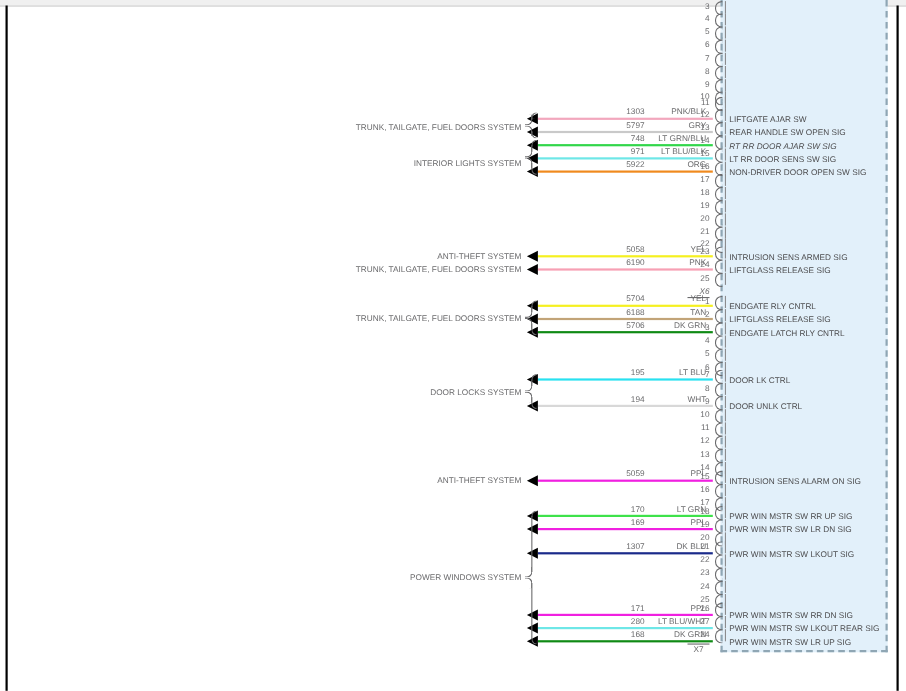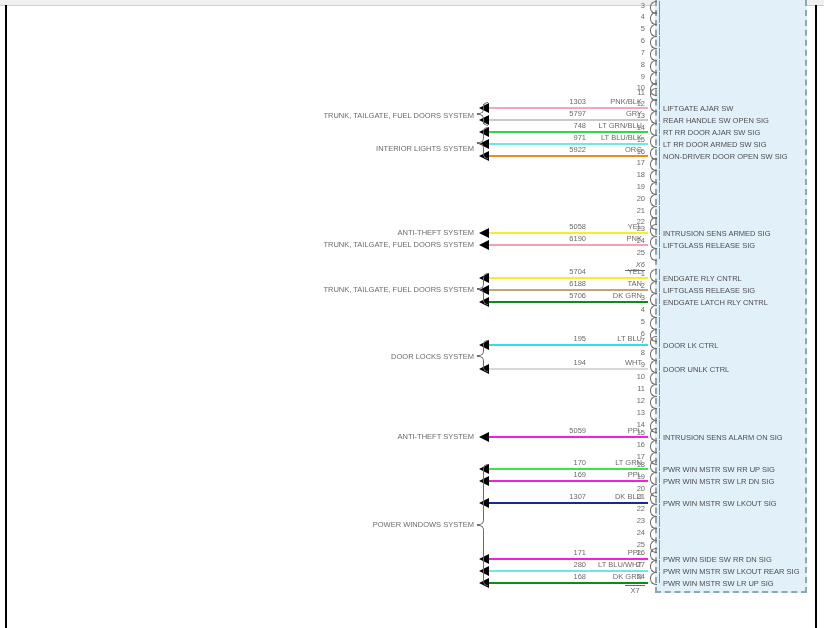--- a/index.html
+++ b/index.html
@@ -324,35 +324,35 @@
       <div class="ckt" style="left: 540px; top: 548px;">171</div>
       <div class="clr" style="left: 572px; top: 548px;">PPL</div>
       <div class="ckt" style="left: 540px; top: 560px;">280</div>
       <div class="clr" style="left: 572px; top: 560px;">LT BLU/WHT</div>
       <div class="ckt" style="left: 540px; top: 572px;">168</div>
       <div class="clr" style="left: 572px; top: 572px;">DK GRN</div>
     </div>
   <div id="layer-signals">
       <div class="sig" style="top: 104px;">LIFTGATE AJAR SW</div>
       <div class="sig" style="top: 116px;">REAR HANDLE SW OPEN SIG</div>
-      <div class="sig" style="top: 128px;">RT RR DOOR AJAR SW SIG</div>
-      <div class="sig" style="top: 140px;">LT RR DOOR ARMED SW SIG</div>
+      <div class="sig" style="top: 128px; font-style: italic;">RT RR DOOR AJAR SW SIG</div>
+      <div class="sig" style="top: 140px;">LT RR DOOR SENS SW SIG</div>
       <div class="sig" style="top: 152px;">NON-DRIVER DOOR OPEN SW SIG</div>
       <div class="sig" style="top: 229px;">INTRUSION SENS ARMED SIG</div>
       <div class="sig" style="top: 241px;">LIFTGLASS RELEASE SIG</div>
       <div class="sig" style="top: 274px;">ENDGATE RLY CNTRL</div>
       <div class="sig" style="top: 286px;">LIFTGLASS RELEASE SIG</div>
       <div class="sig" style="top: 298px;">ENDGATE LATCH RLY CNTRL</div>
       <div class="sig" style="top: 341px;">DOOR LK CTRL</div>
       <div class="sig" style="top: 365px;">DOOR UNLK CTRL</div>
       <div class="sig" style="top: 433px;">INTRUSION SENS ALARM ON SIG</div>
       <div class="sig" style="top: 465px;">PWR WIN MSTR SW RR UP SIG</div>
       <div class="sig" style="top: 477px;">PWR WIN MSTR SW LR DN SIG</div>
       <div class="sig" style="top: 499px;">PWR WIN MSTR SW LKOUT SIG</div>
-      <div class="sig" style="top: 555px;">PWR WIN SIDE SW RR DN SIG</div>
+      <div class="sig" style="top: 555px;">PWR WIN MSTR SW RR DN SIG</div>
       <div class="sig" style="top: 567px;">PWR WIN MSTR SW LKOUT REAR SIG</div>
       <div class="sig" style="top: 579px;">PWR WIN MSTR SW LR UP SIG</div>
     </div>
   <div id="layer-systems">
       <div class="sys" style="left: 120px; width: 354px; top: 111px;">TRUNK, TAILGATE, FUEL DOORS SYSTEM</div>
       <div class="brace" style="left: 477px; top: 102px; width: 12px; height: 24px;">
         <span class="tipT" style="top: 0px;"></span>
         <span class="stem" style="top: 5px; height: 2px;"></span>
         <span class="mid2" style="top: 2px;"></span>
         <span class="mid" style="top: 12px;"></span>

